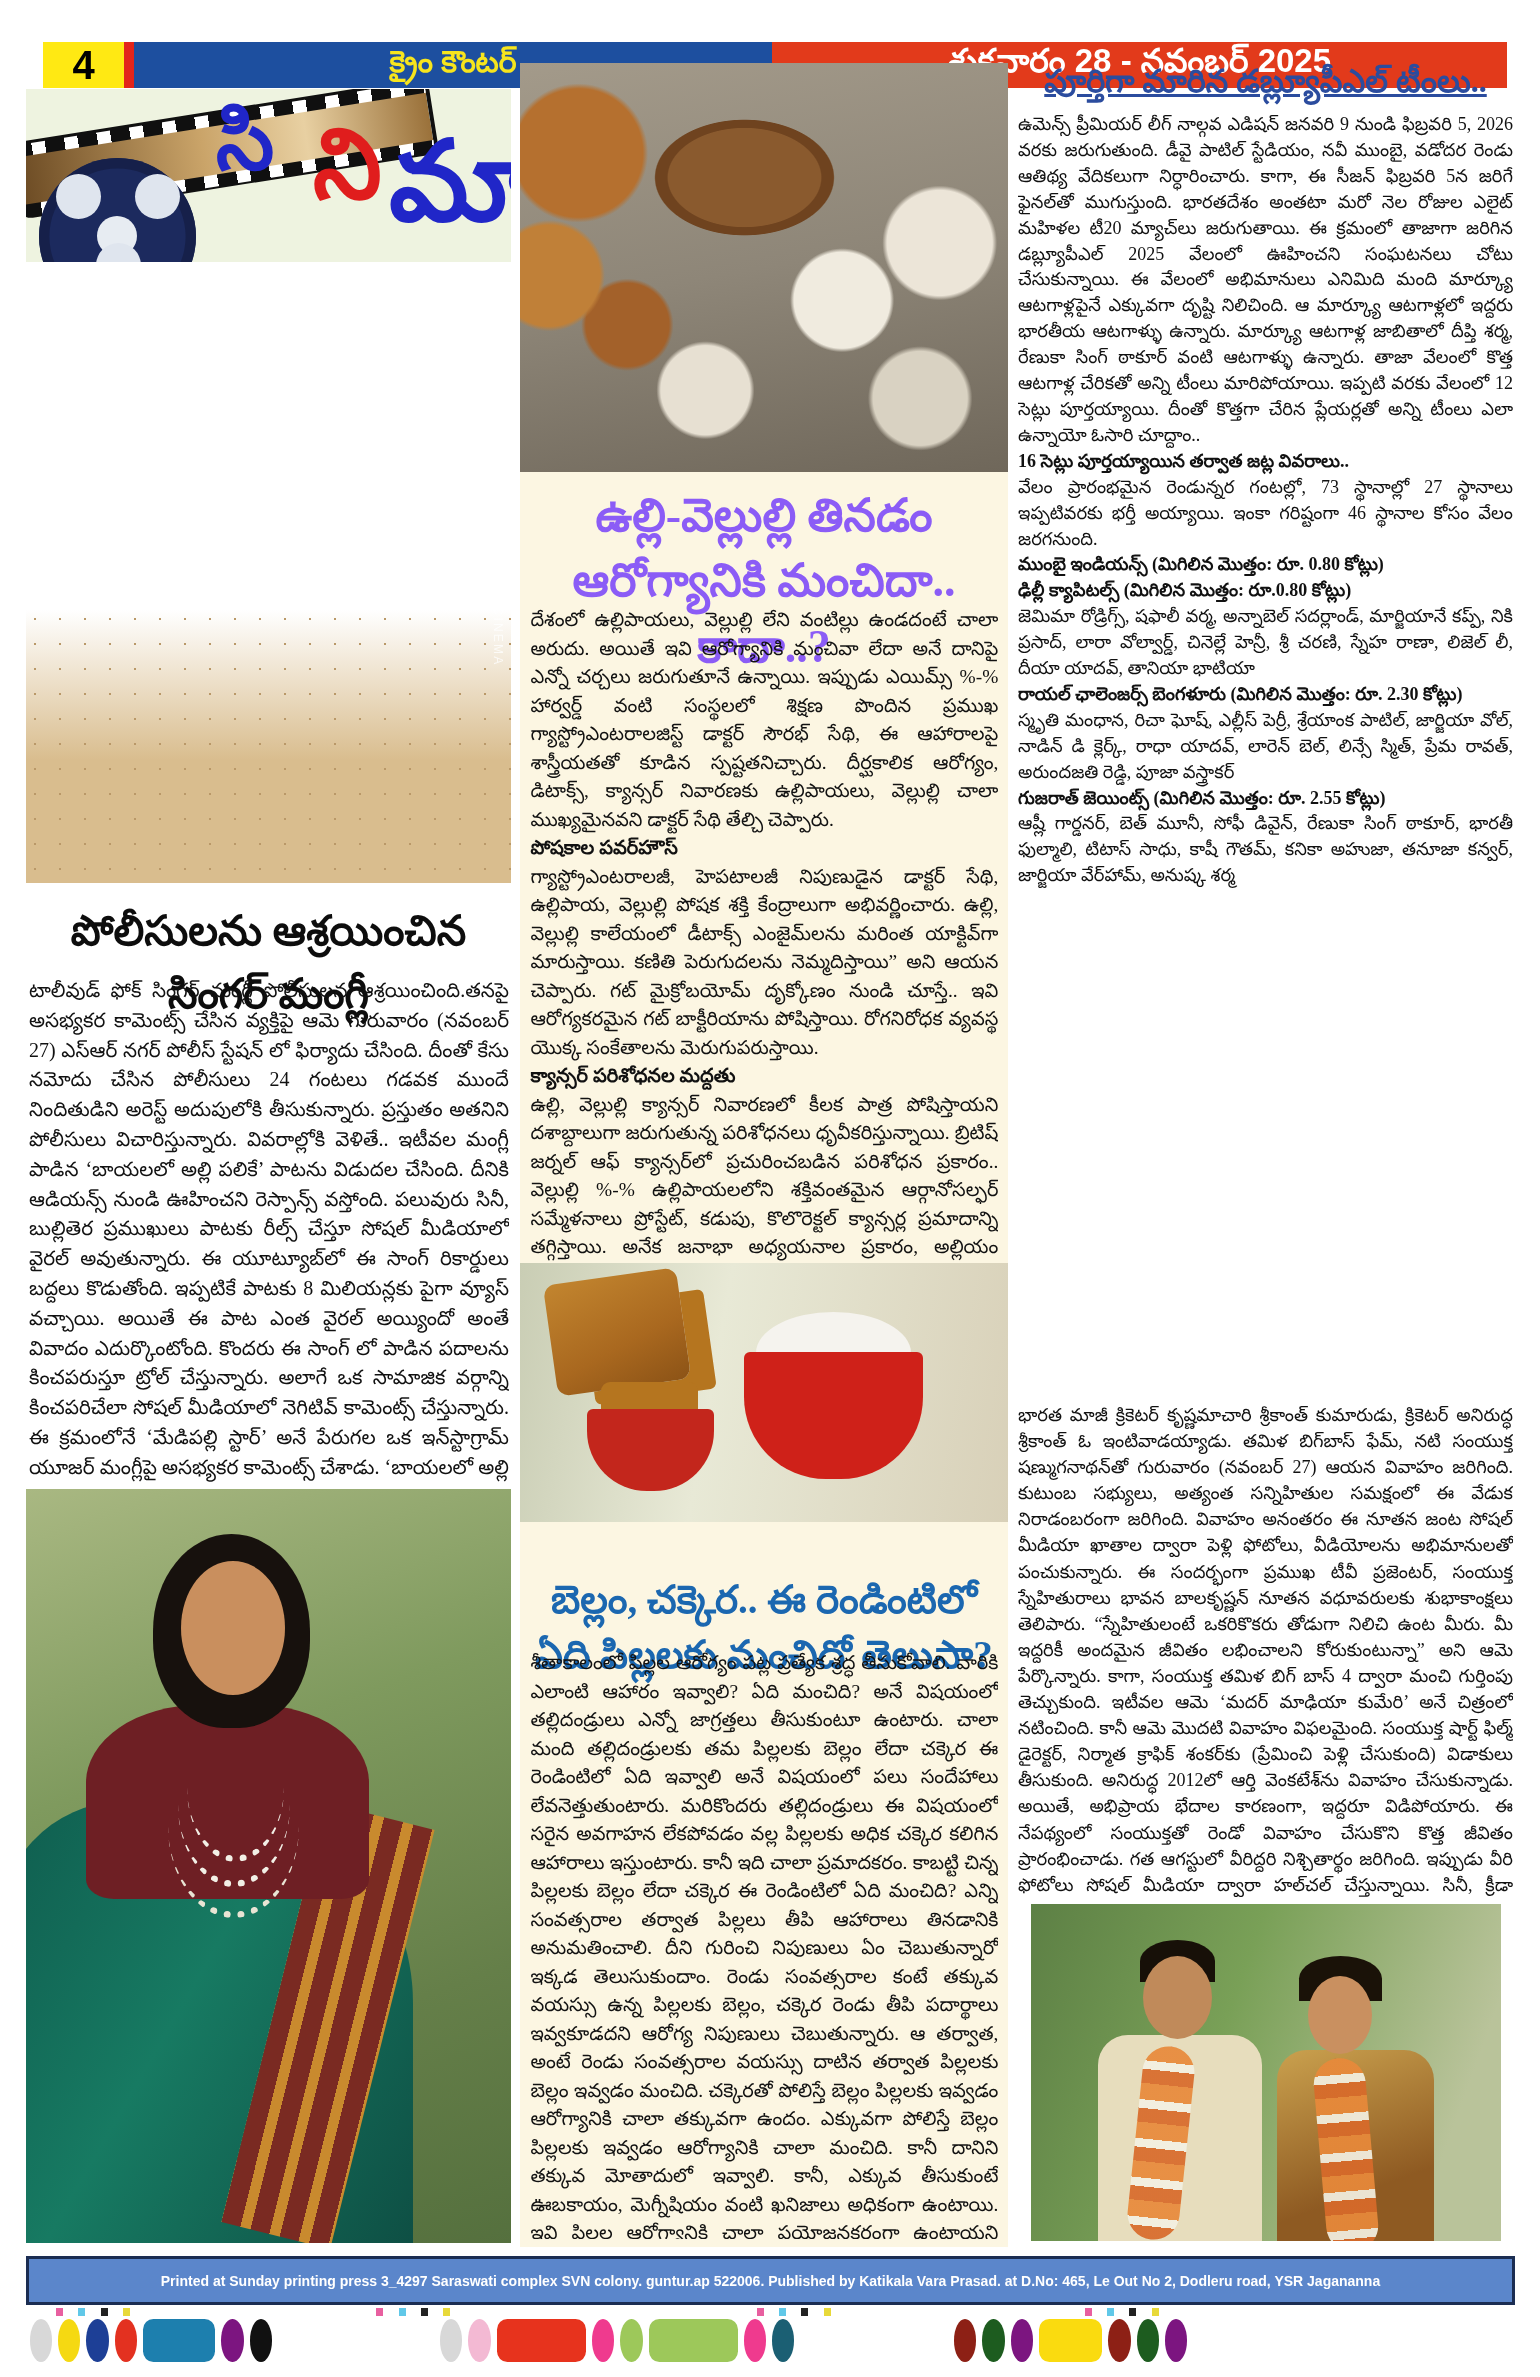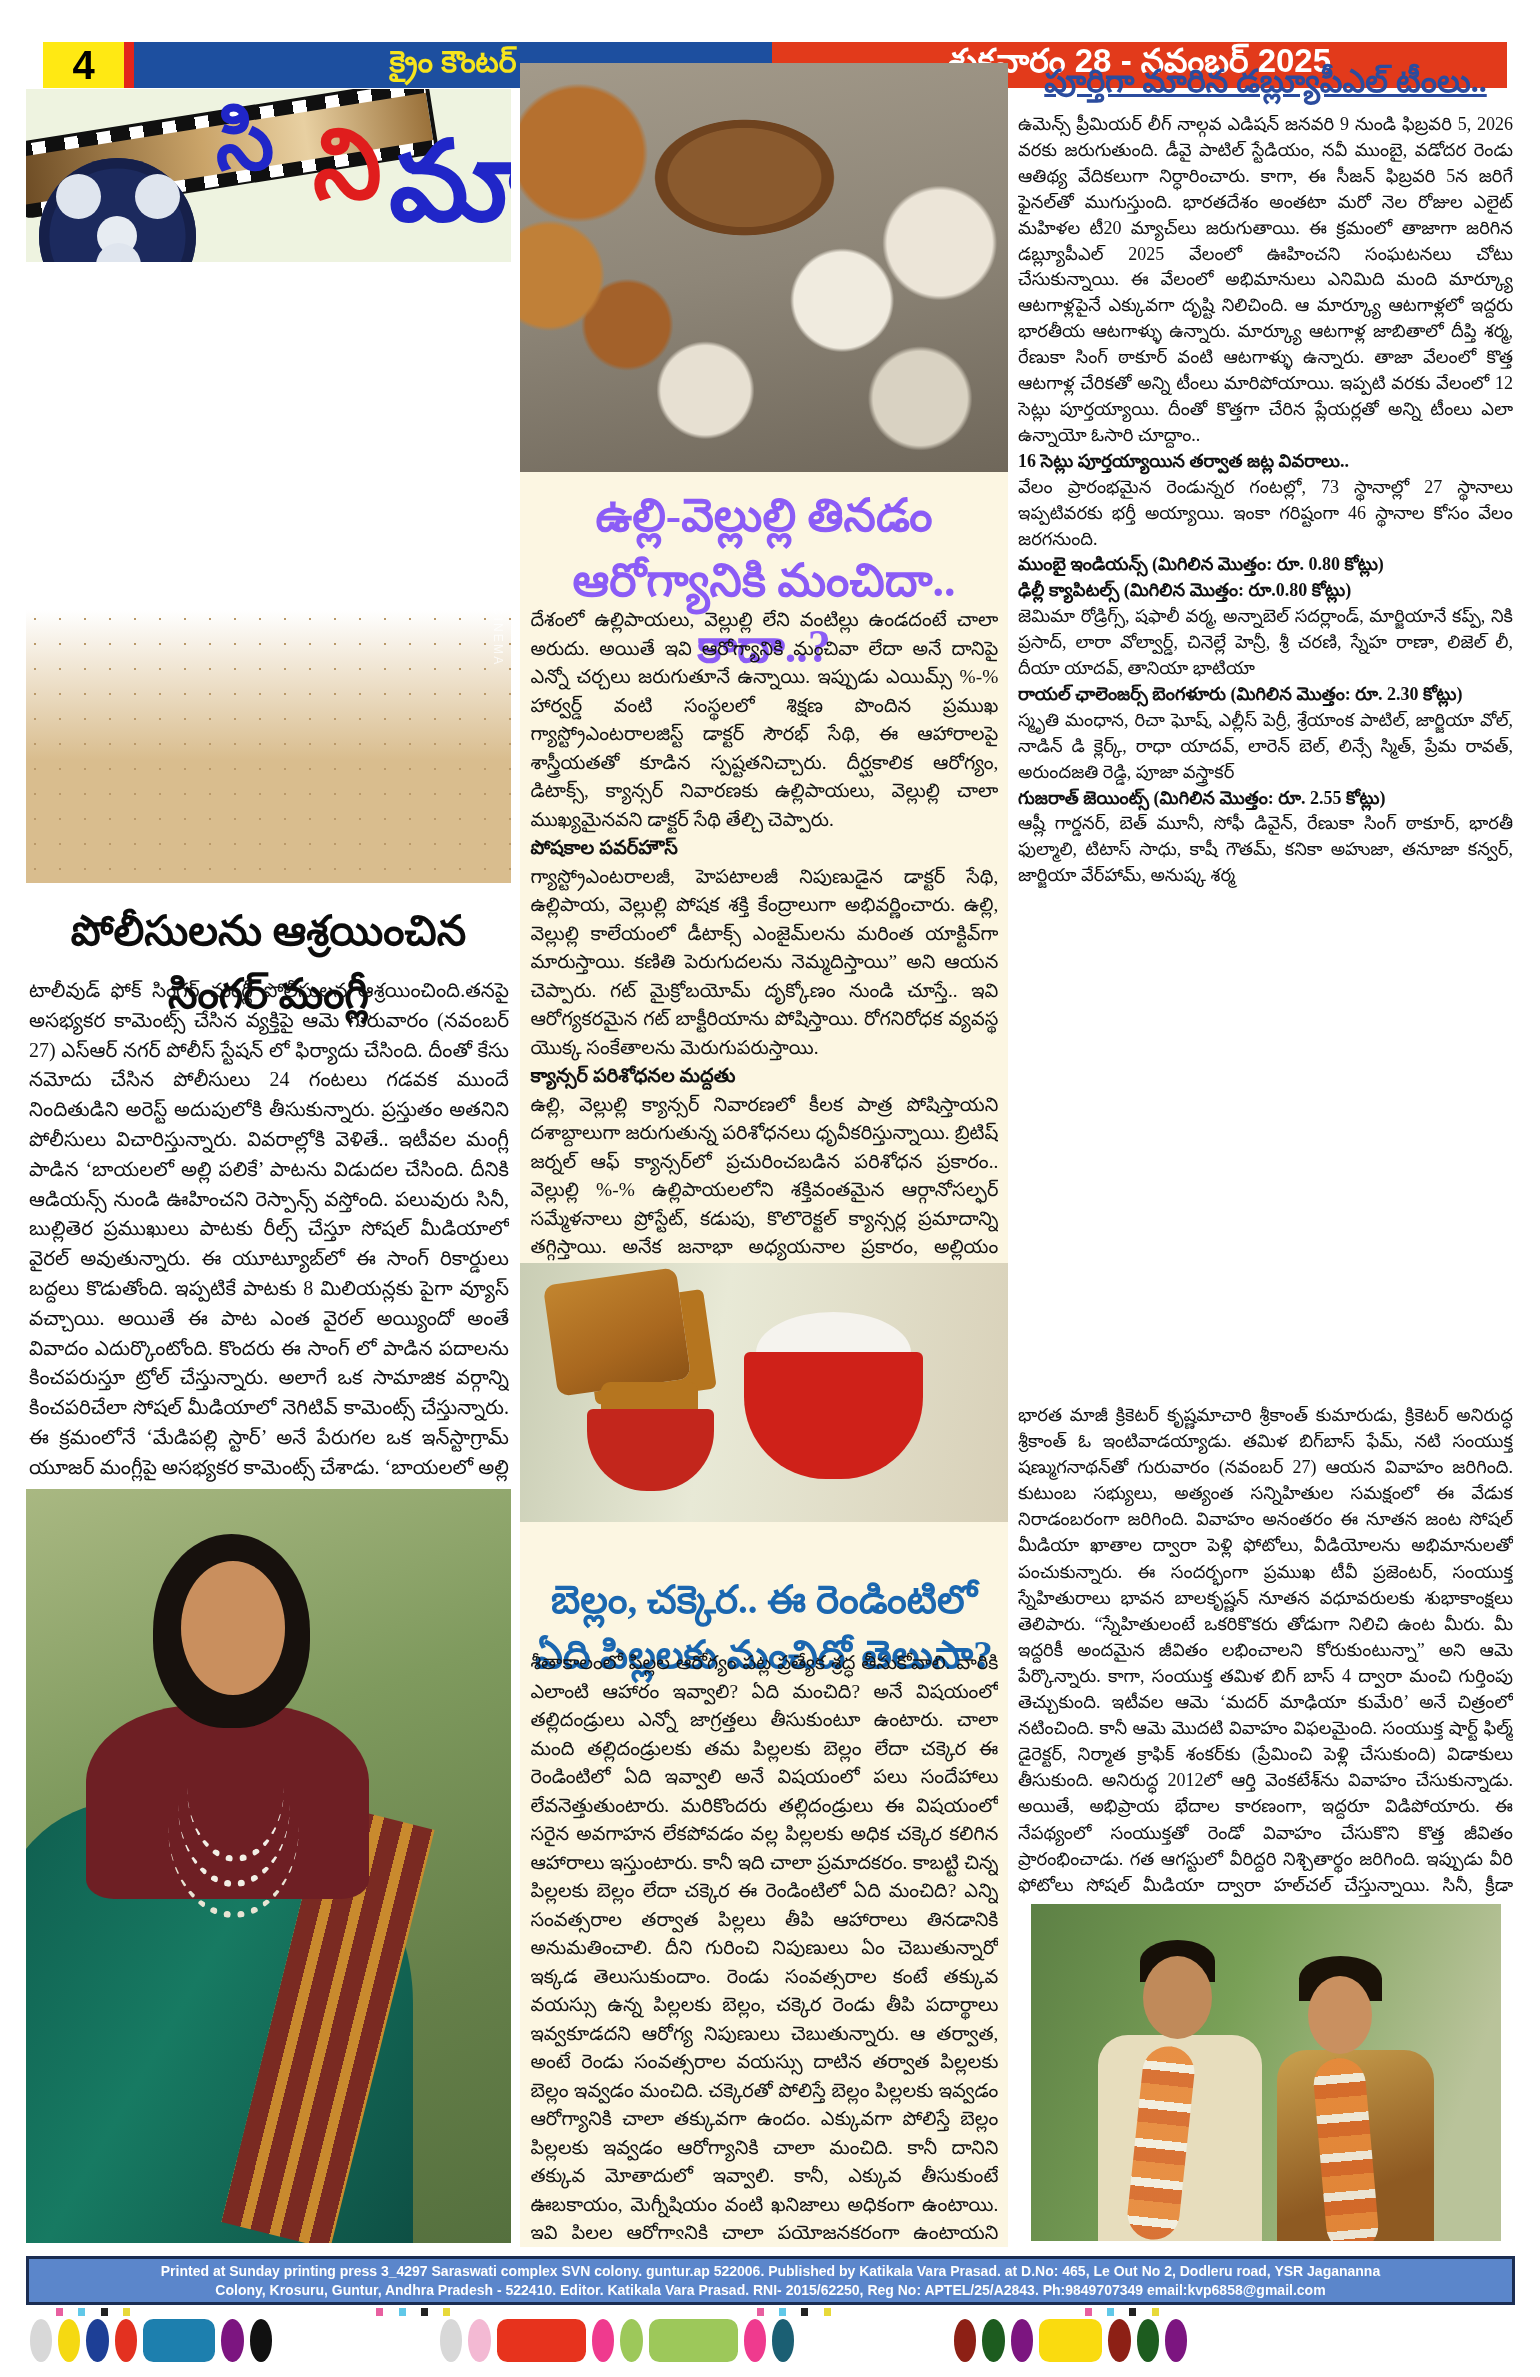--- a/index.html
+++ b/index.html
@@ -256,21 +256,20 @@
       <div class="b-body"></div>
       <div class="b-hair"></div>
       <div class="b-face"></div>
       <div class="garland ga1"></div>
       <div class="garland ga2"></div>
     </div>
   </div>
 
   <div class="abs imprint">
     <div>Printed at Sunday printing press 3_4297 Saraswati complex SVN colony. guntur.ap 522006. Published by Katikala Vara Prasad. at  D.No: 465, Le Out No 2, Dodleru road, YSR Jagananna</div>
-    <div>Colony, Krosuru, Guntur, Andhra Pradesh - 522410. Editor. Katikala Vara Prasad. RNI- 2015/62250, Reg No: APTEL/25/A2843. Ph:9849707349 email:kvp6858@gmail.com</div>
   </div>
 
   <div class="abs ticks">
     <div class="tick" style="left:30px;background:#e85fa0"></div>
       <div class="tick" style="left:52px;background:#61c8e8"></div>
       <div class="tick" style="left:75px;background:#222"></div>
       <div class="tick" style="left:97px;background:#e8d93a"></div>
     <div class="tick" style="left:350px;background:#e85fa0"></div>
       <div class="tick" style="left:373px;background:#61c8e8"></div>
       <div class="tick" style="left:395px;background:#222"></div>

